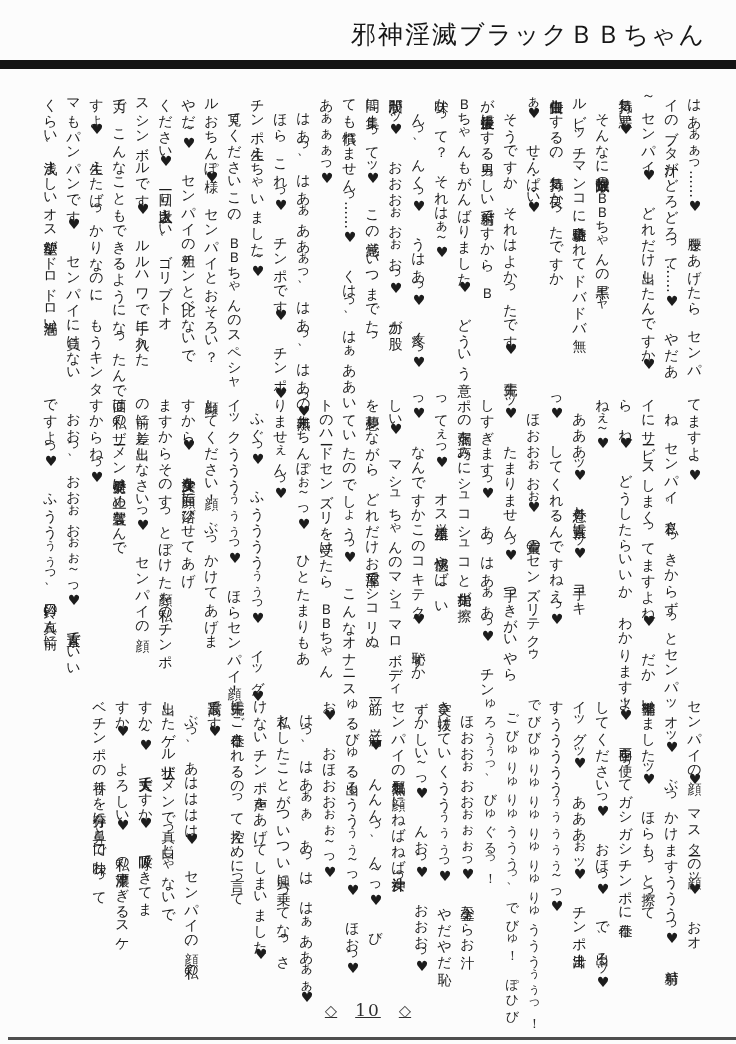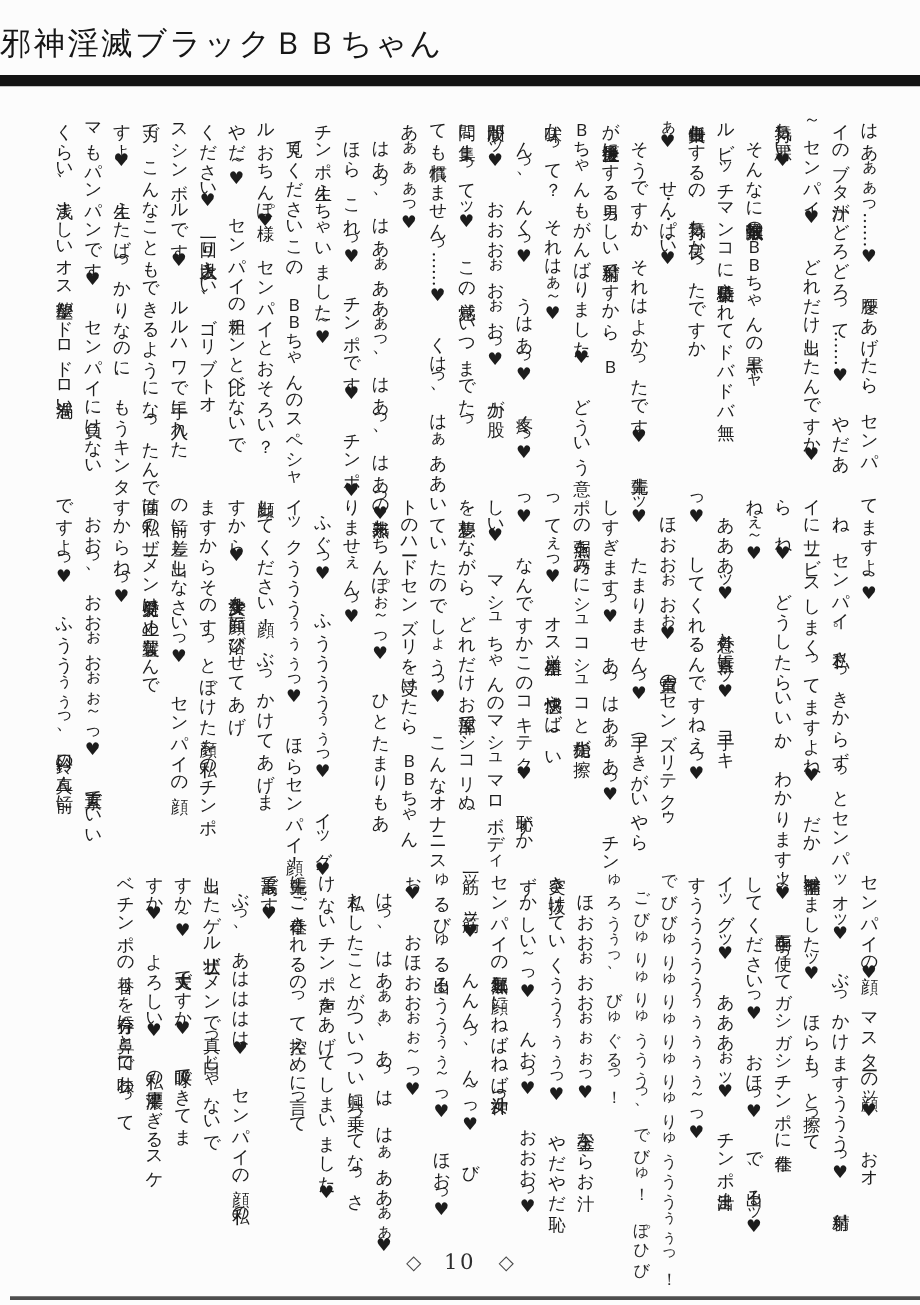--- a/index.html
+++ b/index.html
@@ -8,20 +8,21 @@
     position:relative;
     width:736px;height:1044px;
     margin:0 auto;
     background:#fcfcfc;
     overflow:hidden;
     font-family:"DejaVu Serif","Liberation Serif",serif;
     color:#1c1c1c;
   }
   .header{
     position:absolute;top:18px;left:0;right:30px;
+    text-align:right;
   }
   .title{
     font-size:25px;
     letter-spacing:2px;
     color:#161616;
     white-space:nowrap;
   }
   .rule{
     position:absolute;top:60px;left:0;right:0;
     height:9px;background:#141414;
@@ -48,20 +49,21 @@
     font-size:13px;
     line-height:22px;
     letter-spacing:1px;
     color:#2b2b2b;
   }
   .footer{
     position:absolute;top:1000px;left:0;right:0;
     text-align:center;
     font-size:17px;
     color:#2e2e2e;
+    text-decoration:underline;
   }
   .footer .diamond{color:#4a4a4a;margin:0 18px;font-size:16px;}
   .footer .pagenum{letter-spacing:2px;}
   .bottom-edge{
     position:absolute;top:1037px;left:8px;right:0;
     height:3px;background:#4e4e4e;
   }
 </style>
 </head>
 <body>

